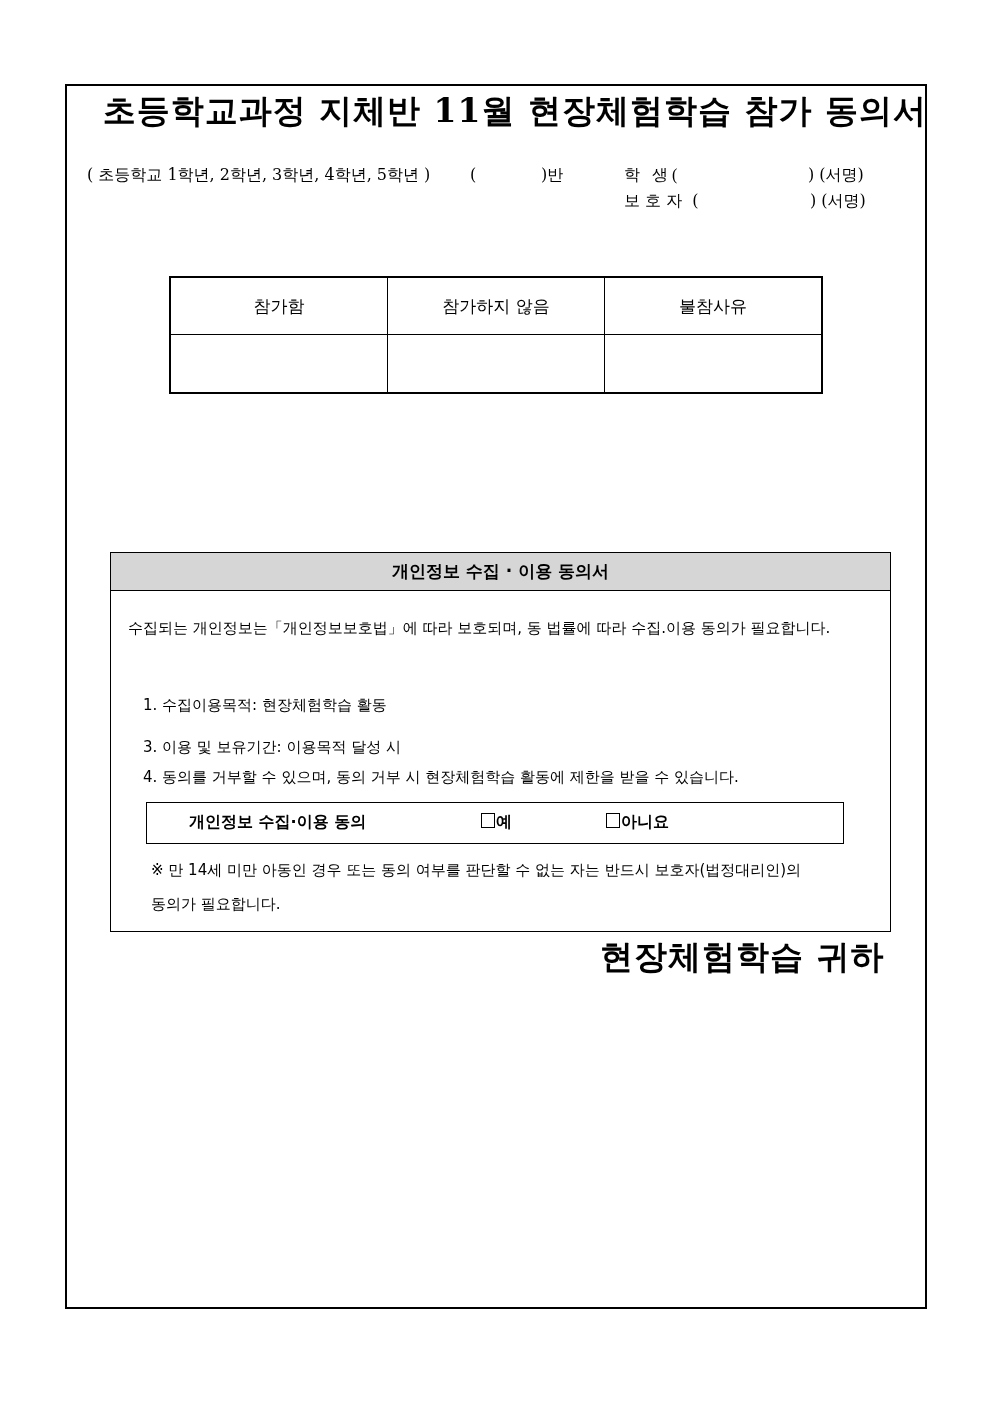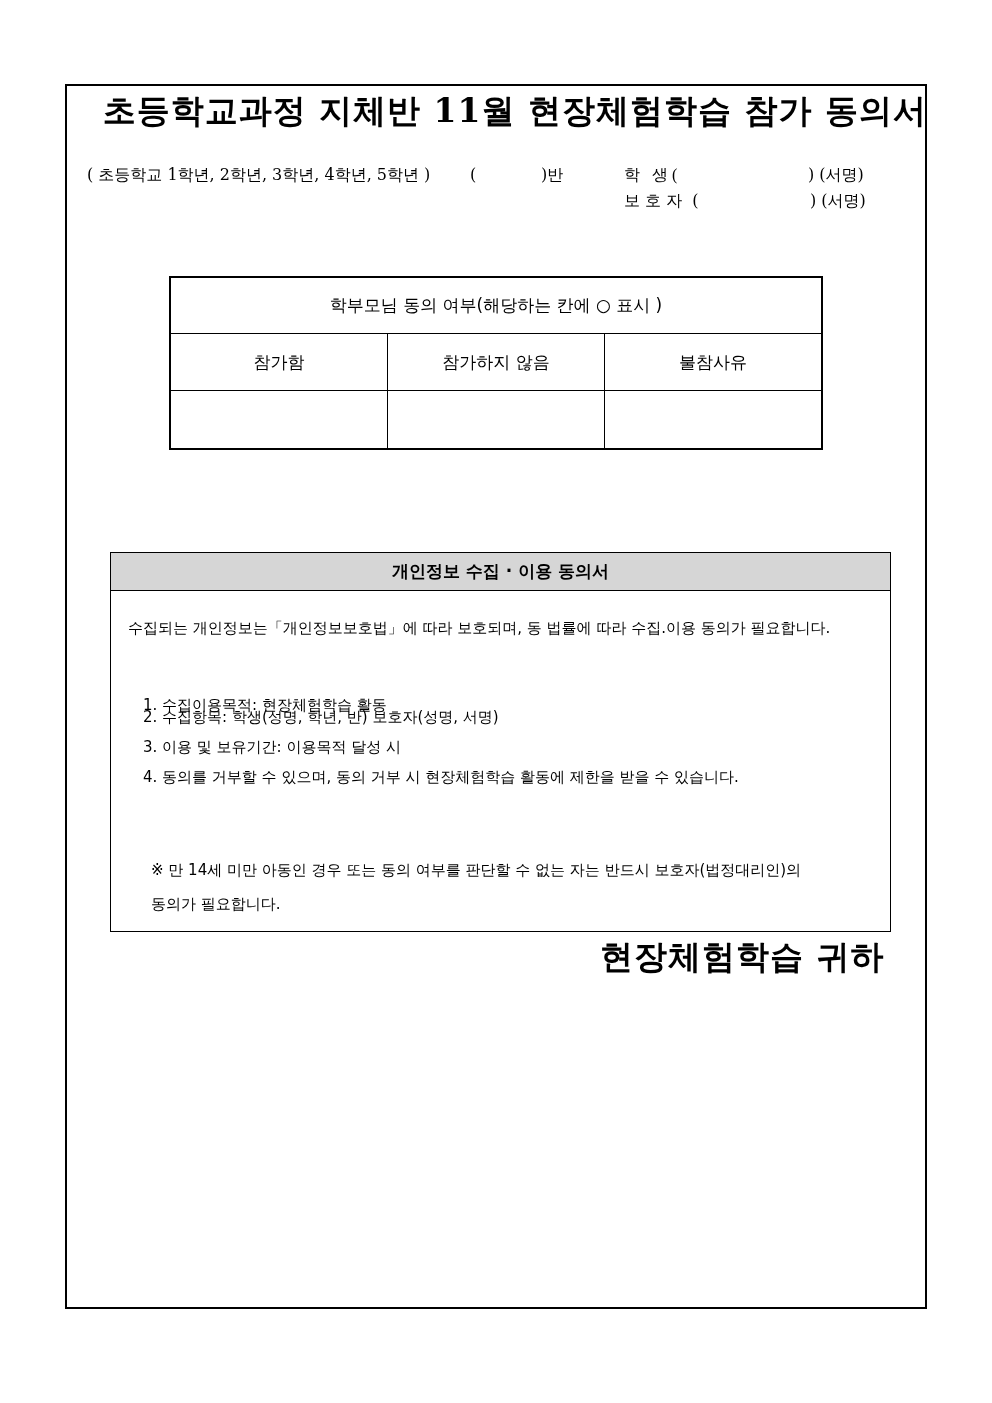--- a/index.html
+++ b/index.html
@@ -44,44 +44,49 @@
 <div class="abs sub" style="left:624px; top:164px;font-family:Liberation Serif, serif;">학   생 (</div>
 <div class="abs" style="left:700px; top:163px; width:105px; height:22px;"></div>
 <div class="abs sub" style="left:808px; top:164px;">) (서명)</div>
 
 <div class="abs sub" style="left:624px; top:190px;">보 호 자  (</div>
 <div class="abs" style="left:700px; top:189px; width:105px; height:22px;"></div>
 <div class="abs sub" style="left:810px; top:190px;">) (서명)</div>
 
 <table class="parent">
   <tbody>
-      <tr class="r1">
-    <td colspan="3">학부모님 동의 여부(해당하는 칸에 ○ 표시 )</td>
-  </tr>
   <tr class="r2">
     <td style="width:33.3%;">참가함</td>
     <td style="width:33.3%;">참가하지 않음</td>
     <td style="width:33.3%;">불참사유</td>
   </tr>
   <tr class="r3">
     <td></td>
     <td></td>
     <td></td>
   </tr>
 </tbody>
   </table>
 
 <div class="abs privacy">
   <div class="abs p-text" style="left:17px; top:65px;">수집되는 개인정보는「개인정보보호법」에 따라 보호되며, 동 법률에 따라 수집.이용 동의가 필요합니다.</div>
 
   <div class="abs privacy-head">개인정보 수집 · 이용 동의서</div>
 
   <div class="abs p-text" style="left:32px; top:124px;margin-top:18px;">1. 수집이용목적: 현장체험학습 활동</div>
-  <div class="abs p-text" style="left:32px; top:154px;">2. 수집항목: 학생(성명, 학년, 반) 보호자(성명, 서명)</div>
   <div class="abs p-text" style="left:32px; top:184px;">3. 이용 및 보유기간: 이용목적 달성 시</div>
   <div class="abs p-text" style="left:32px; top:214px;">4. 동의를 거부할 수 있으며, 동의 거부 시 현장체험학습 활동에 제한을 받을 수 있습니다.</div>
 
+  <div class="abs consent-box">
+    <div class="abs consent-label">개인정보 수집·이용 동의</div>
+    <div class="abs opt" style="left:334px;">
+      <span class="checkbox"></span><span>예</span>
+    </div>
+    <div class="abs opt" style="left:459px;">
+      <span class="checkbox"></span><span>아니요</span>
+    </div>
+  </div>
 
   <div class="abs p-text" style="left:40px; top:307px;">※ 만 14세 미만 아동인 경우 또는 동의 여부를 판단할 수 없는 자는 반드시 보호자(법정대리인)의</div>
   <div class="abs p-text" style="left:40px; top:341px;">동의가 필요합니다.</div>
 </div>
 
 <div class="abs closing">현장체험학습 귀하</div>
 
 </body></html>

